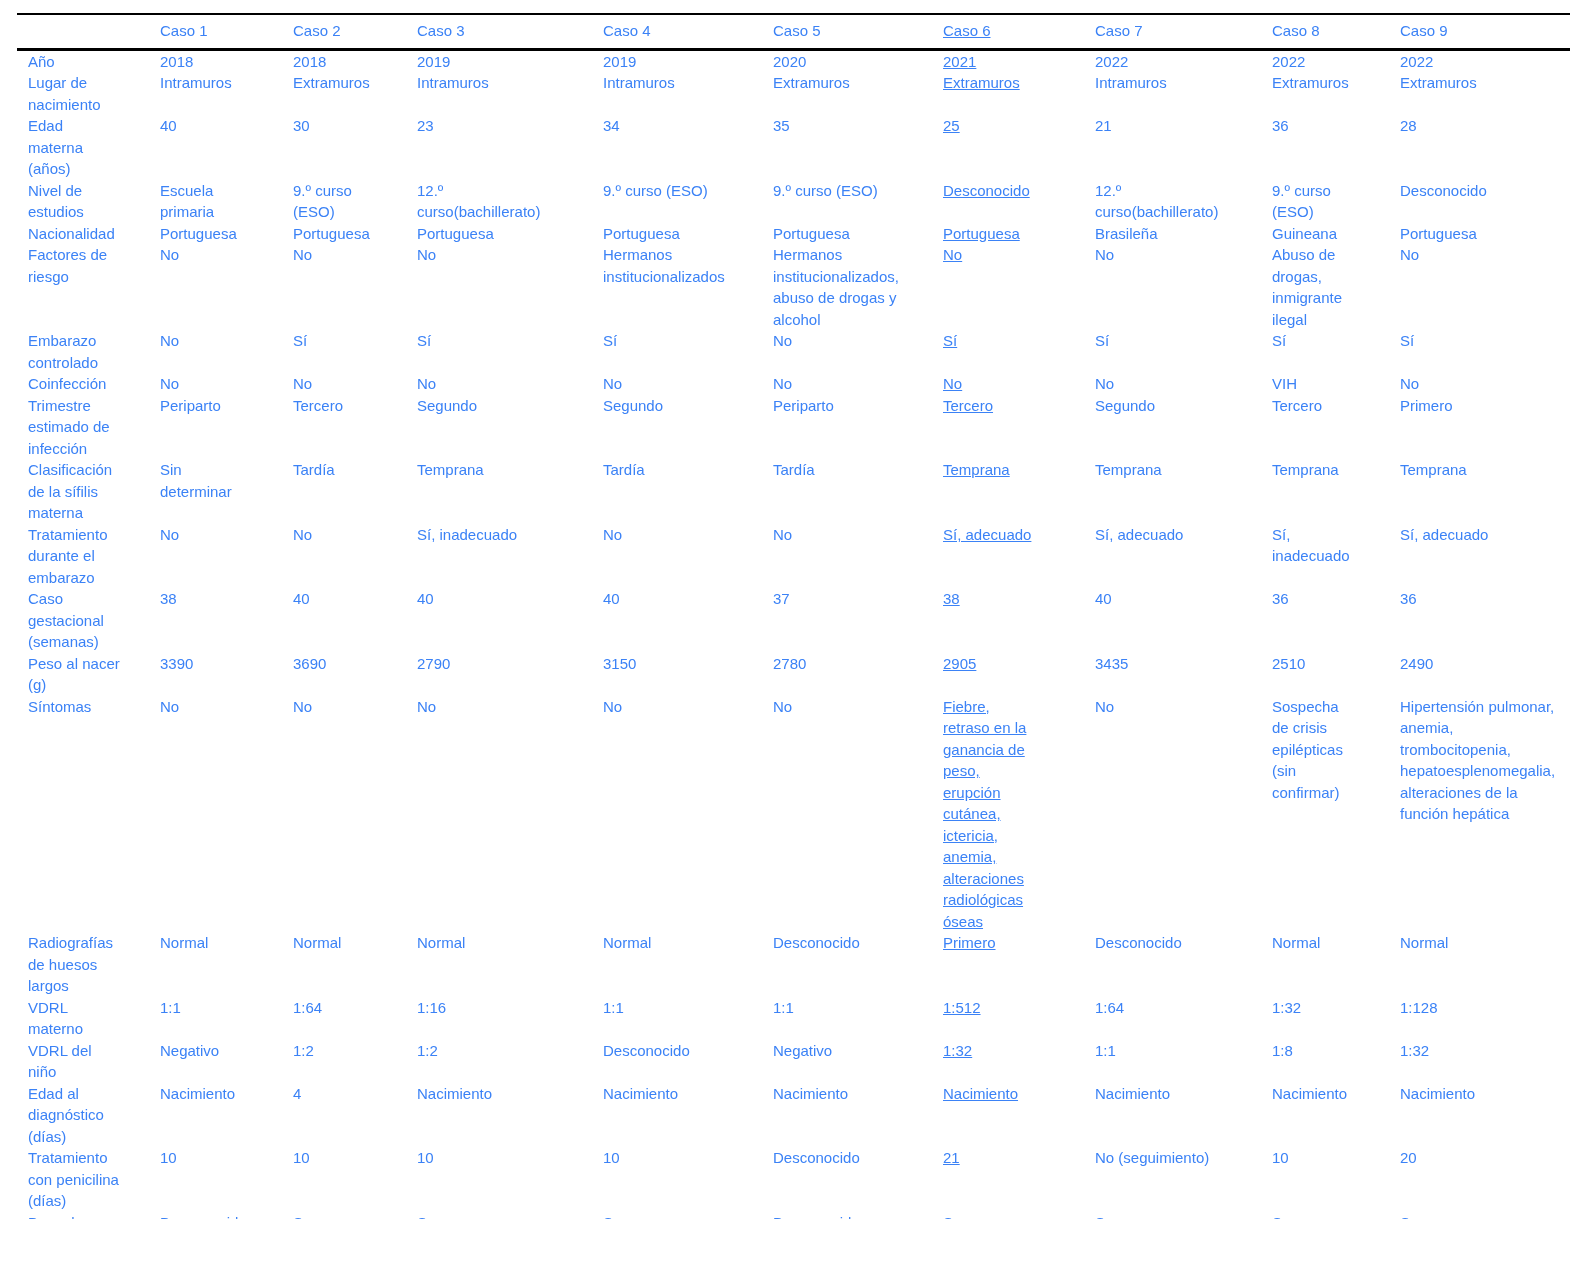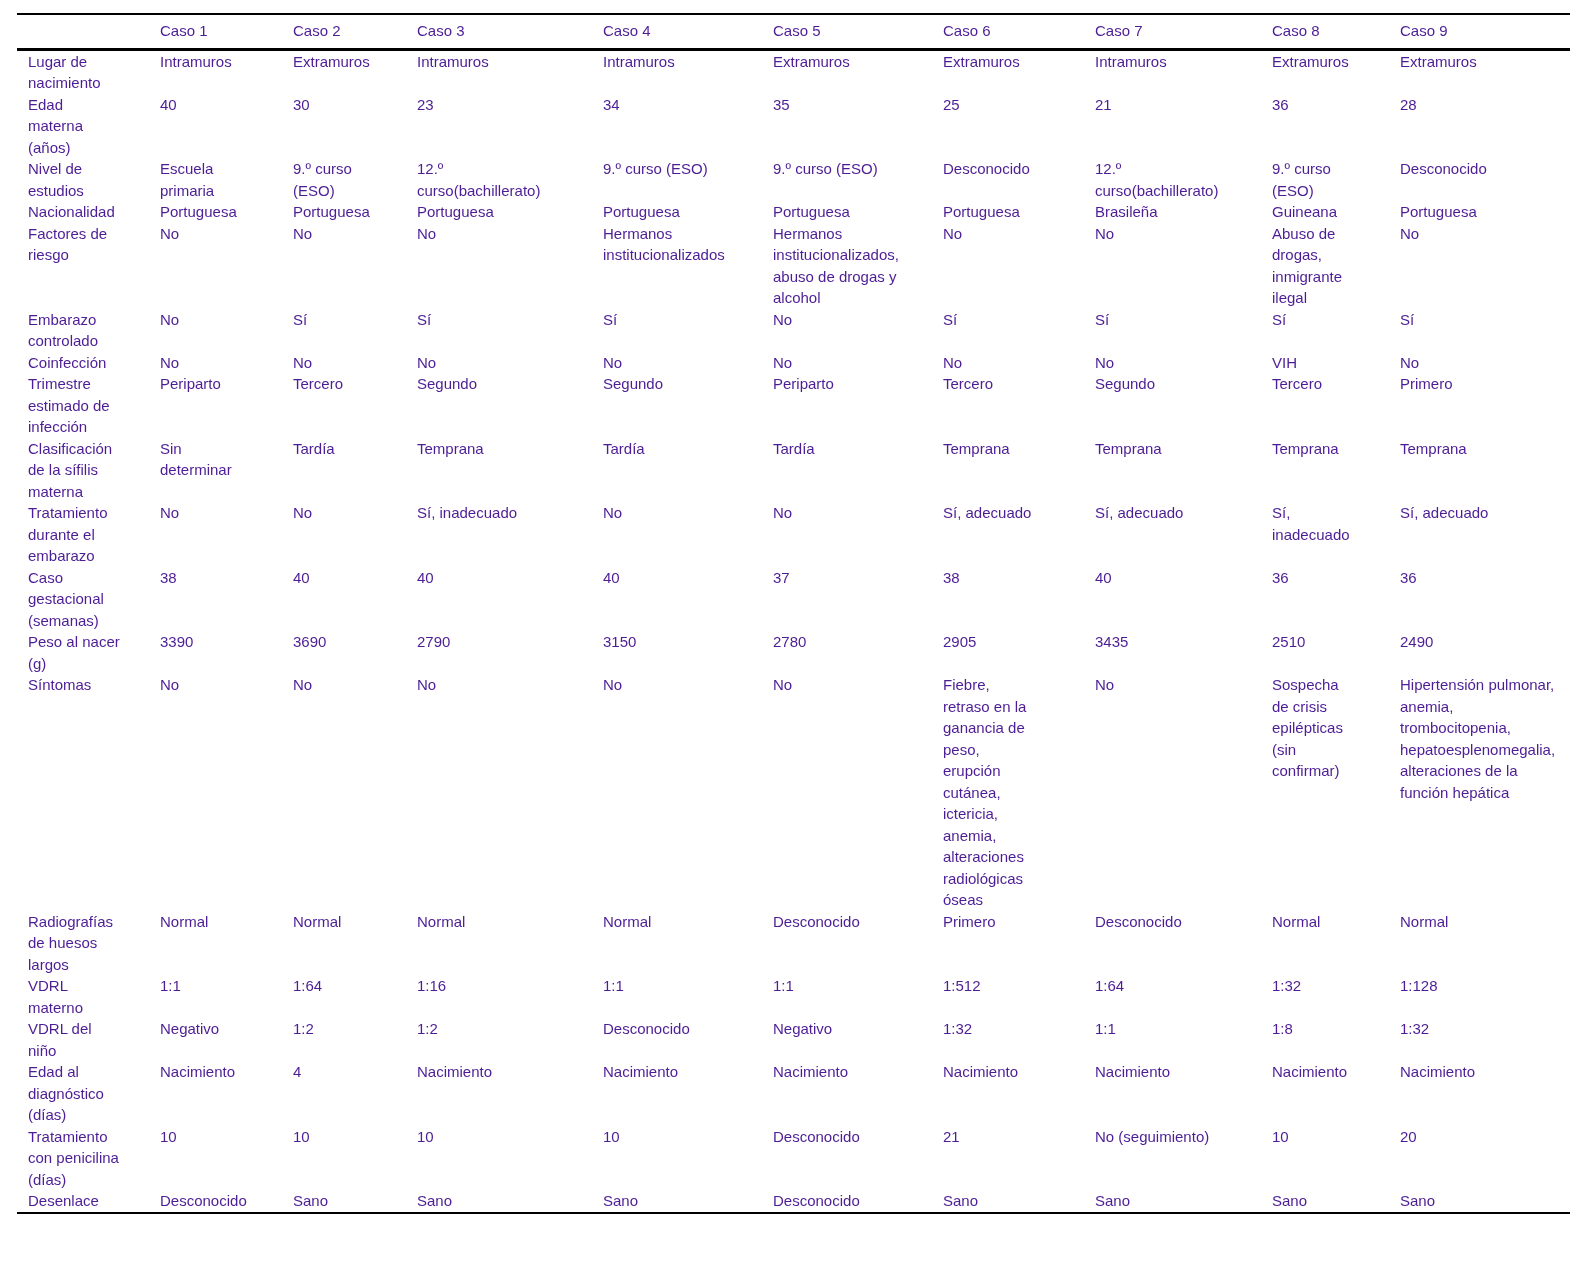--- a/index.html
+++ b/index.html
@@ -9,21 +9,21 @@
   }
   .sheet {
     position: relative;
     width: 1595px;
     height: 1219px;
     background: #ffffff;
     box-sizing: border-box;
     padding: 13px 25px 0 17px;
     overflow: hidden;
     font-family: "Liberation Sans", "DejaVu Sans", sans-serif;
-    color: #4c1d95;
+    color: #3b82f6;
   }
   table.cases {
     border-collapse: collapse;
     table-layout: fixed;
     width: 1553px;
     border-top: 2px solid #000;
     border-bottom: 2.5px solid #000;
     font-size: 15px;
     line-height: 21.5px;
   }
@@ -39,21 +39,21 @@
     padding: 0 40px 0 0;
   }
   
   .col-label { padding-left: 11px !important; padding-right: 39px !important; }
   th.col-label { padding-left: 11px !important; }
   .col-c1 { padding-right: 41px !important; }
   .col-c2 { padding-right: 40px !important; }
   .col-c3 { padding-right: 40px !important; }
   .col-c4 { padding-right: 40px !important; }
   .col-c5 { padding-right: 38px !important; }
-  .col-c6 { padding-right: 62px !important; }
+  .col-c6 { padding-right: 62px !important; text-decoration: underline; }
   .col-c7 { padding-right: 40px !important; }
   .col-c8 { padding-right: 44px !important; margin-top: 23px; }
   .col-c9 { padding-right: 8px  !important; margin-top: 36px; }
 </style>
 </head>
 <body>
 
 <div class="sheet">
   <table class="cases">
     <colgroup>
@@ -78,20 +78,32 @@
           <th class="col-c4">Caso 4</th>
           <th class="col-c5">Caso 5</th>
           <th class="col-c6">Caso 6</th>
           <th class="col-c7">Caso 7</th>
           <th class="col-c8">Caso 8</th>
           <th class="col-c9">Caso 9</th>
         </tr>
     </thead>
     <tbody>
 
+    <tr>
+          <td class="col-label">Año</td>
+          <td class="col-c1">2018</td>
+          <td class="col-c2">2018</td>
+          <td class="col-c3">2019</td>
+          <td class="col-c4">2019</td>
+          <td class="col-c5">2020</td>
+          <td class="col-c6">2021</td>
+          <td class="col-c7">2022</td>
+          <td class="col-c8">2022</td>
+          <td class="col-c9">2022</td>
+        </tr>
         <tr>
           <td class="col-label">Lugar de nacimiento</td>
           <td class="col-c1">Intramuros</td>
           <td class="col-c2">Extramuros</td>
           <td class="col-c3">Intramuros</td>
           <td class="col-c4">Intramuros</td>
           <td class="col-c5">Extramuros</td>
           <td class="col-c6">Extramuros</td>
           <td class="col-c7">Intramuros</td>
           <td class="col-c8">Extramuros</td>

